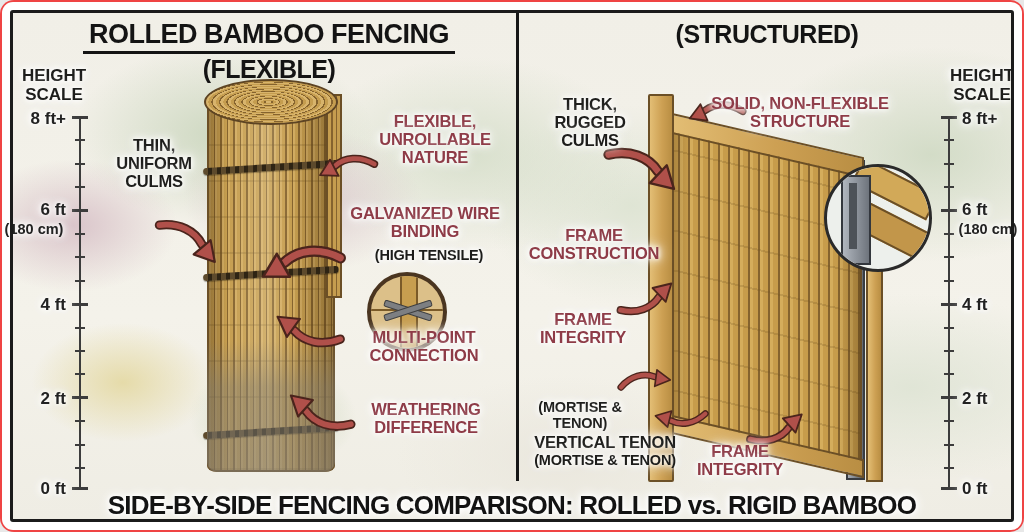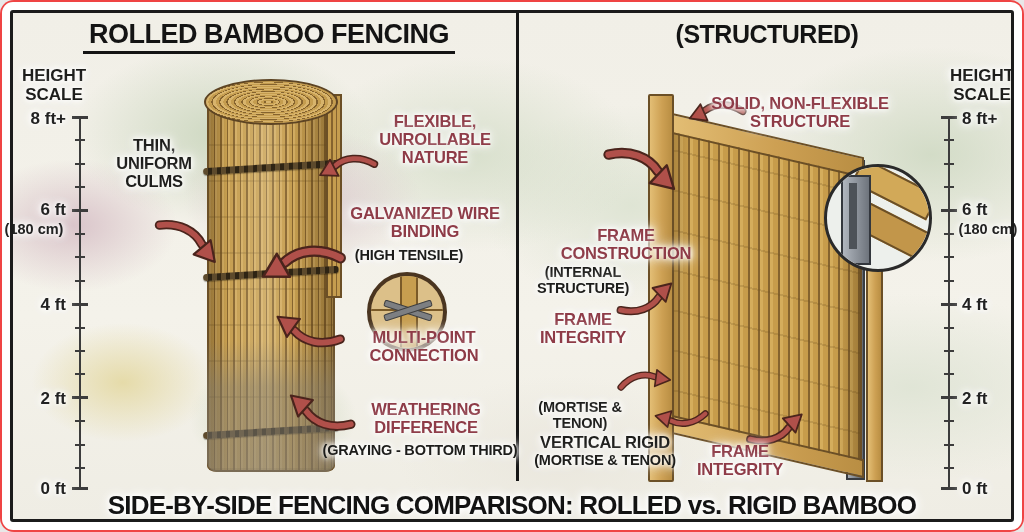--- a/index.html
+++ b/index.html
@@ -107,20 +107,21 @@
 </head>
 <body>
 
 <div class="stage">
  <div class="inner">
   <div class="canvas"></div>
 
   <div class="layer">
     <div class="ptitle" style="left:32px;">
       <div class="t">ROLLED BAMBOO FENCING</div>
+      <div class="s">(FLEXIBLE)</div>
     </div>
 
     <div class="hs-title halo" style="left:16px;top:64px;width:72px;">HEIGHT SCALE</div>
     <div class="scale-line" style="left:77px;">
       <span class="maj" style="top:0;"></span>
       <span class="maj" style="top:93px;"></span>
       <span class="maj" style="top:187px;"></span>
       <span class="maj" style="top:280px;"></span>
       <span class="maj" style="top:371px;"></span>
     </div>
@@ -137,24 +138,23 @@
       <div class="roll-top"></div>
       <div class="roll-band" style="top:66px;"></div>
       <div class="roll-band" style="top:172px;"></div>
       <div class="roll-band" style="top:330px;"></div>
       <div class="roll-weather"></div>
     </div>
 
     <div class="lbl blk halo" style="left:96px;top:134px;width:112px;">THIN, UNIFORM CULMS</div>
     <div class="lbl red halo" style="left:360px;top:110px;width:146px;">FLEXIBLE, UNROLLABLE NATURE</div>
     <div class="lbl red halo" style="left:348px;top:202px;width:150px;">GALVANIZED WIRE BINDING</div>
-    <div class="lbl sub halo" style="left:332px;top:246px;width:150px;text-align:center;">(HIGH TENSILE)</div>
+    <div class="lbl sub halo" style="left:352px;top:246px;width:150px;text-align:center;">(HIGH TENSILE)</div>
     <div class="lbl red halo" style="left:348px;top:398px;width:152px;">WEATHERING DIFFERENCE</div>
     <div class="lbl red halo" style="left:346px;top:326px;width:152px;">MULTI-POINT CONNECTION</div>
-    <div class="lbl sub halo" style="left:318px;top:441px;width:200px;white-space:nowrap;">(GRAYING - BOTTOM THIRD)</div>
 
     <div class="wire-detail">
       <div class="wd-culm"></div>
       <div class="wd-hline"></div>
       <div class="wd-x1"></div>
       <div class="wd-x2"></div>
     </div>
 
     <svg class="arrow" style="left:148px;top:220px;width:72px;transform:rotate(14deg);" viewBox="0 0 100 60">
           <path class="a-outline" d="M8,14 C34,4 58,10 72,26"></path>
@@ -211,26 +211,26 @@
       <div class="rail-bottom wood"></div>
       <div class="post-left wood"></div>
     </div>
 
     <div class="magnifier">
       <div class="mag-wood1"></div>
       <div class="mag-wood2"></div>
       <div class="mag-steel"></div>
     </div>
 
+    <div class="lbl blk halo" style="left:532px;top:93px;width:112px;">THICK, RUGGED CULMS</div>
     <div class="lbl red halo" style="left:700px;top:92px;width:196px;">SOLID, NON-FLEXIBLE STRUCTURE</div>
-    <div class="lbl red halo" style="left:514px;top:224px;width:156px;padding-left:32px;">FRAME CONSTRUCTION</div>
-    <div class="lbl sub halo" style="left:524px;top:263px;width:114px;">(INTERNAL STRUCTURE)</div>
+    <div class="lbl red halo" style="left:514px;top:224px;width:156px;">FRAME CONSTRUCTION</div>
     <div class="lbl red halo" style="left:522px;top:308px;width:118px;">FRAME INTEGRITY</div>
     <div class="lbl sub halo" style="left:534px;top:398px;width:88px;">(MORTISE &amp; TENON)</div>
-    <div class="lbl blk halo" style="left:520px;top:431px;width:166px;white-space:nowrap;">VERTICAL RIGID</div>
+    <div class="lbl blk halo" style="left:520px;top:431px;width:166px;white-space:nowrap;">VERTICAL TENON</div>
     <div class="lbl sub halo" style="left:516px;top:451px;width:174px;white-space:nowrap;">(MORTISE &amp; TENON)</div>
     <div class="lbl red halo" style="left:682px;top:440px;width:112px;">FRAME INTEGRITY</div>
 
     <svg class="arrow" style="left:686px;top:96px;width:58px;transform:scaleX(-1) rotate(-12deg);" viewBox="0 0 100 60">
           <path class="a-outline" d="M8,14 C34,4 58,10 72,26"></path>
           <path class="a-line" d="M8,14 C34,4 58,10 72,26"></path>
           <polygon class="a-head" points="95,45 64,42 82,17"></polygon>
         </svg>
     <svg class="arrow" style="left:598px;top:146px;width:80px;transform:rotate(8deg);" viewBox="0 0 100 60">
           <path class="a-outline" d="M8,14 C34,4 58,10 72,26"></path>

